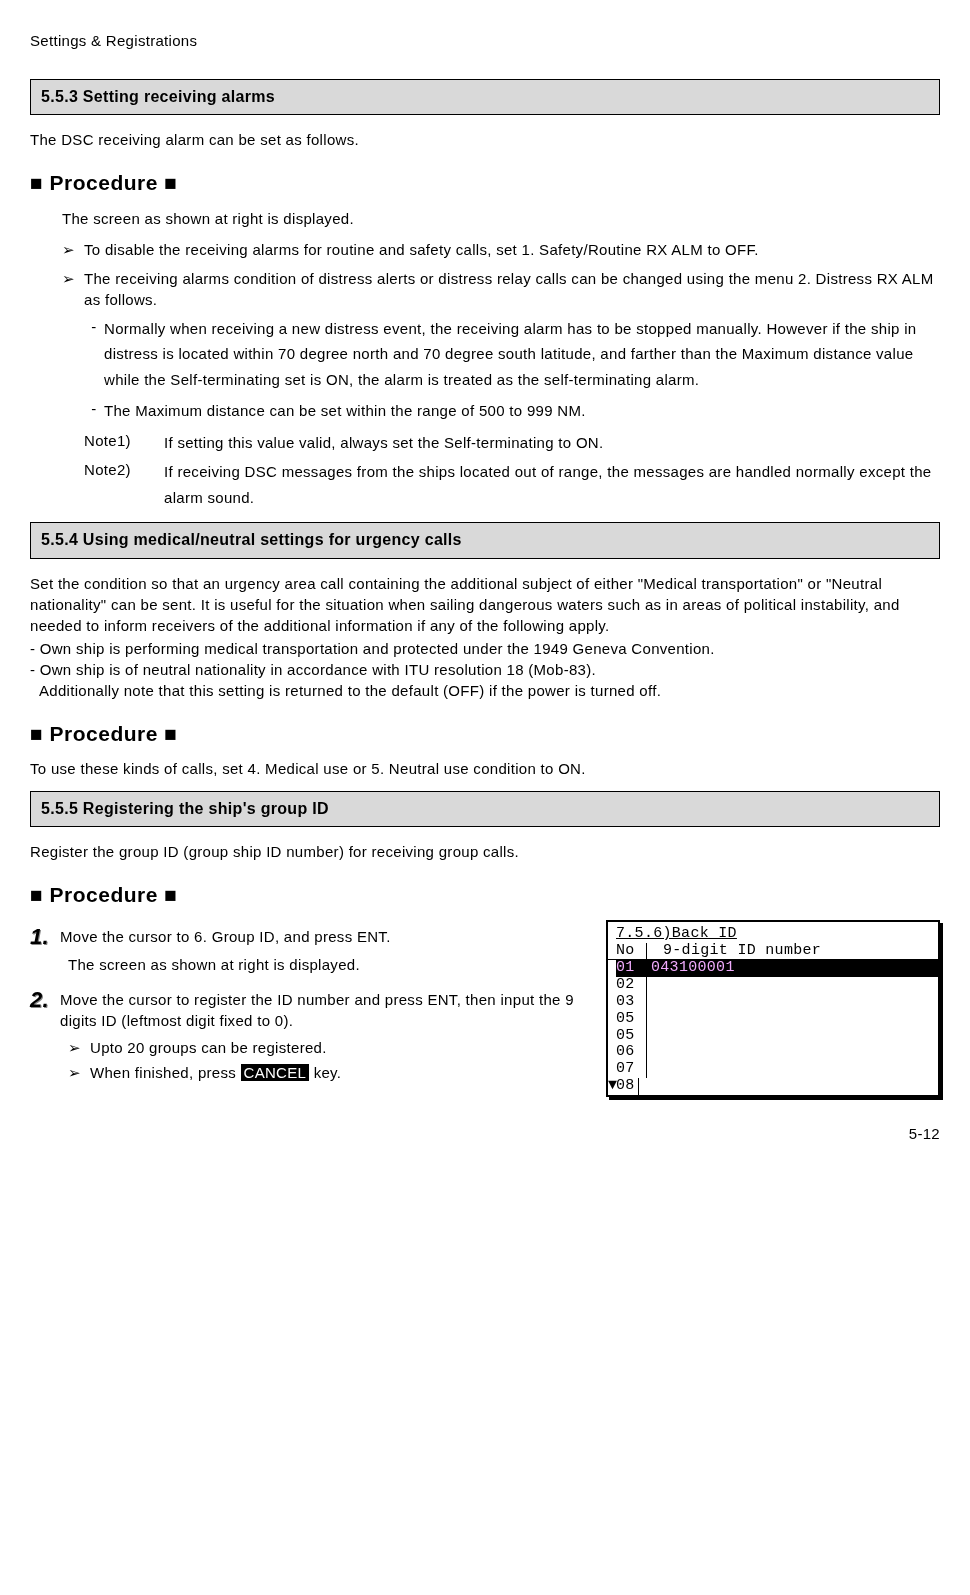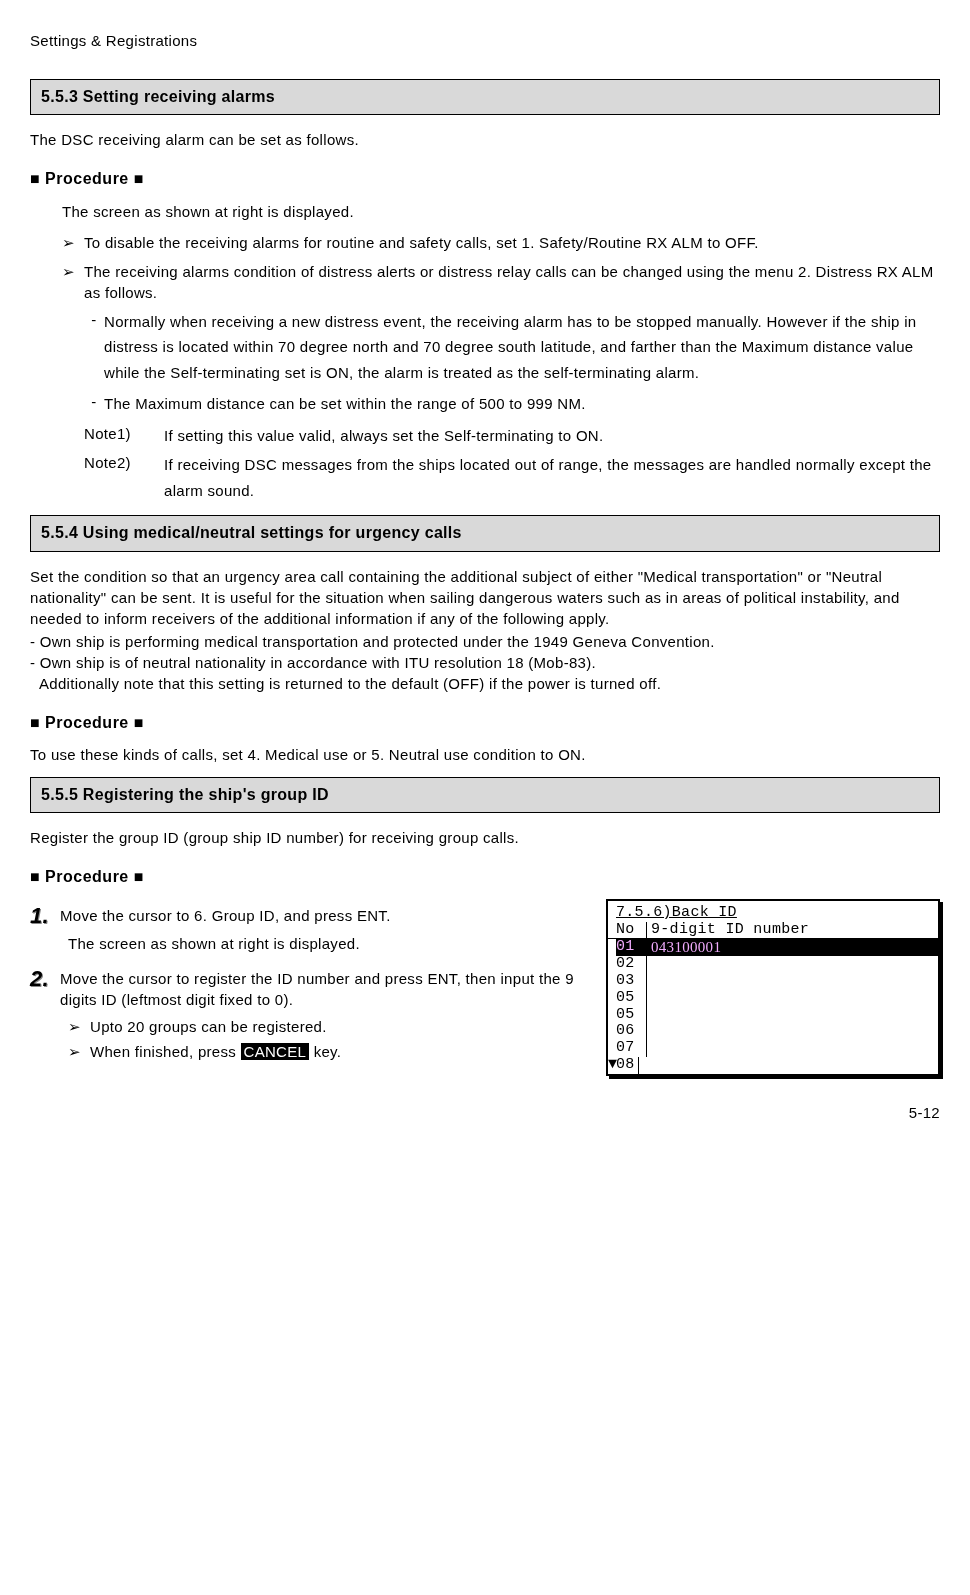--- a/index.html
+++ b/index.html
@@ -21,21 +21,21 @@
     background: #d9d9d9;
     border: 1px solid #000;
     padding: 6px 10px;
     font-weight: bold;
     font-size: 16px;
     margin: 12px 0 14px 0;
   }
   p { margin: 8px 0; }
   .proc-head {
     font-weight: bold;
-    font-size: 16px;
+    font-size: 21px;
     margin: 18px 0 10px 0;
     letter-spacing: 0.5px;
   }
   .row {
     display: flex;
     align-items: flex-start;
   }
   .left-col { flex: 1 1 auto; padding-right: 14px; }
   .right-col { flex: 0 0 auto; }
   .indent1 { margin-left: 32px; }
@@ -81,31 +81,32 @@
     box-shadow:3px 3px 0 #000;
     width:330px;
     line-height:1.12;
     background:#fff;
   }
   .screen-table .title { padding:4px 8px 0 8px; text-decoration: underline; }
   .screen-table .hdr {
     display:flex;
     border-bottom:1px solid #000;
     padding:0 0 0 8px;
+    gap:12px;
   }
   .screen-table .hdr .c1 {
     width:30px; border-right:1px solid #000;
   }
   .screen-table .hdr .c2 { padding-left:4px; flex:1; }
   .screen-table .rowt {
     display:flex;
     padding-left:8px;
   }
   .screen-table .rowt .c1 { width:30px; border-right:1px solid #000; }
-  .screen-table .rowt .c2 { padding-left:4px; flex:1;font-family:Liberation Serif, serif; }
+  .screen-table .rowt .c2 { padding-left:4px; flex:1; }
   .screen-table .rowt.sel .c1,
   .screen-table .rowt.sel .c2 { background:#000; color:#f0abfc; }
   .num-step {
     display:flex;
     margin: 6px 0;
   }
   .num-step .num {
     width:30px;
     font-size:22px;
     font-weight:bold;

